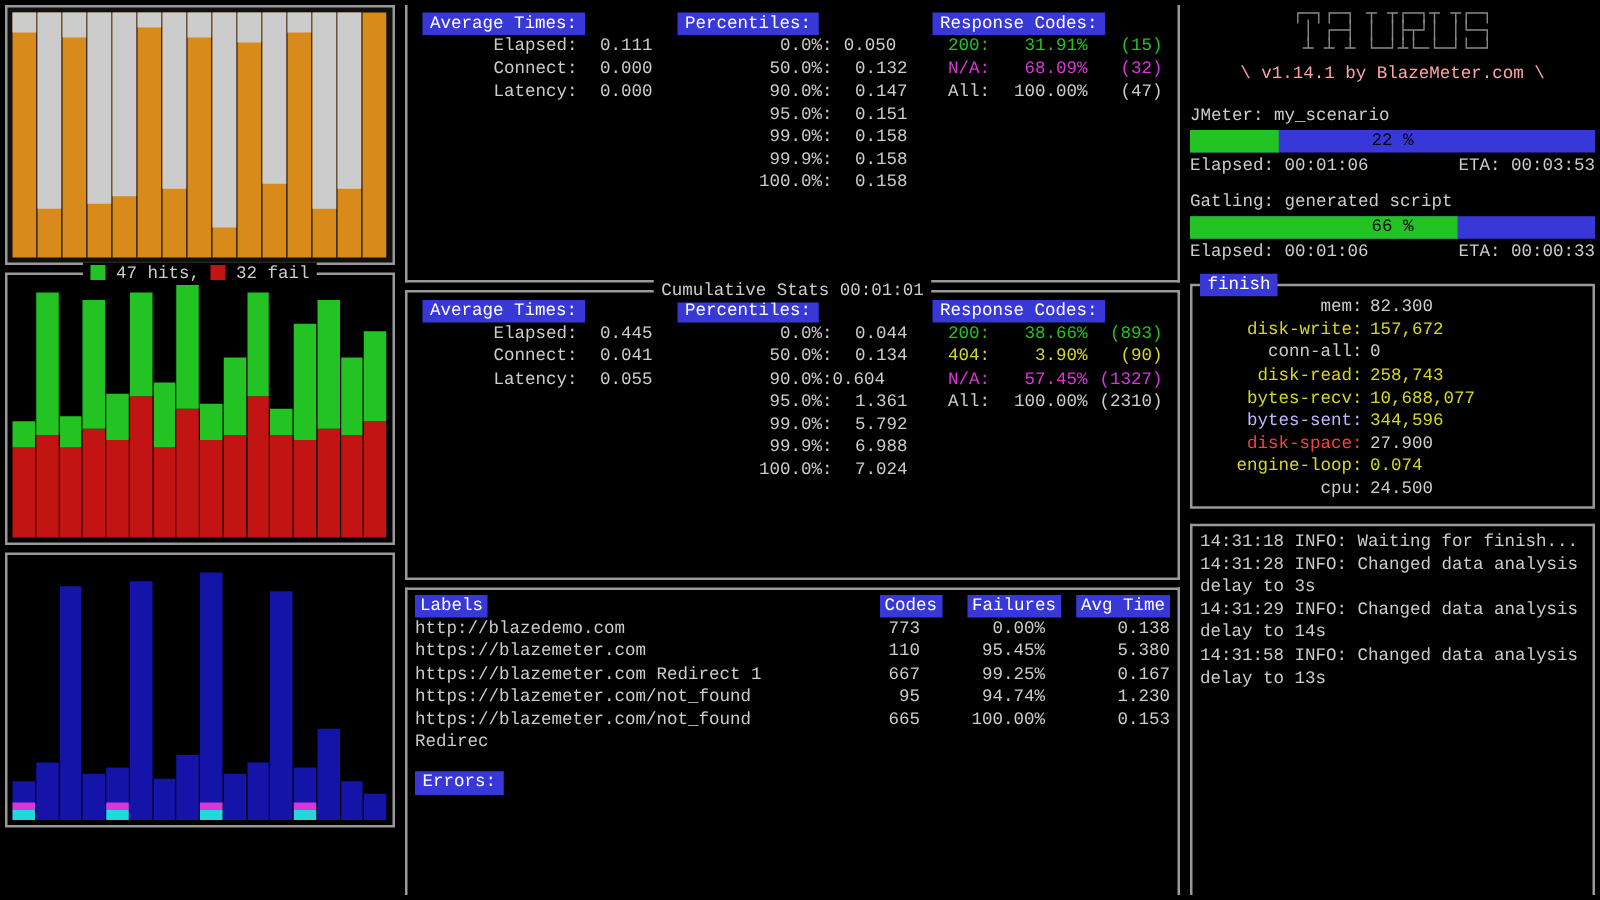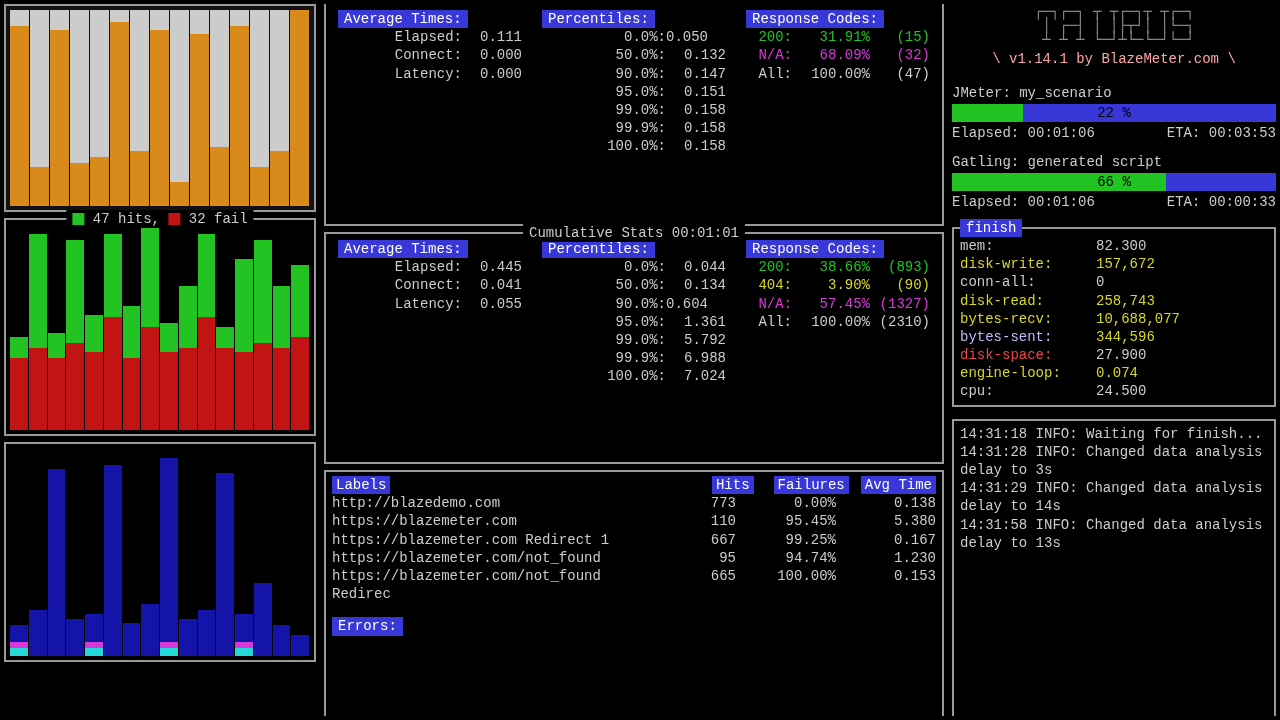--- a/index.html
+++ b/index.html
@@ -97,21 +97,21 @@
 
   .exec-block { margin-top:10px; }
   .exec-title { color:#ccc; white-space:pre;}
   .progbar { height:18px; background:#3838d8; position:relative; margin:2px 0;}
   .progbar .fill{ height:100%; background:#22c322;}
   .progbar .txt{ position:absolute; top:0; left:0; right:0; text-align:center; color:#000;}
   .exec-line{ display:flex; justify-content:space-between; white-space:pre;}
 
   .local-panel { border:2px solid #999; padding:4px 6px; margin-top:10px;}
   .metric { display:flex; white-space:pre; }
-  .metric .mk{ width:130px; text-align:left; color:#888;}
+  .metric .mk{ width:130px; text-align:right; color:#888;}
   .metric .mv{ flex:1; padding-left:6px;}
 
   .log-panel { border:2px solid #999; border-bottom:none; flex:1; padding:4px 6px; margin-top:6px;}
   .log-line { color:#ccc; }
 </style>
 </head>
 <body>
 
 <div class="main-grid">
 
@@ -282,21 +282,21 @@
           <span class="hdr">Average Times:</span>
           <div id="int-avg">
               <div class="kv"><span class="lab" style="flex:1">Elapsed:</span><span style="width:60px;text-align:right">0.111</span></div>
               <div class="kv"><span class="lab" style="flex:1">Connect:</span><span style="width:60px;text-align:right">0.000</span></div>
               <div class="kv"><span class="lab" style="flex:1">Latency:</span><span style="width:60px;text-align:right">0.000</span></div>
             </div>
         </div>
         <div class="stats-col">
           <span class="hdr">Percentiles:</span>
           <div id="int-pct">
-              <div class="kv"><span class="lab" style="flex:1">0.0%:</span><span style="width:60px;text-align:left">0.050</span></div>
+              <div class="kv"><span class="lab" style="flex:1">0.0%:</span><span style="width:60px;text-align:center">0.050</span></div>
               <div class="kv"><span class="lab" style="flex:1">50.0%:</span><span style="width:60px;text-align:right">0.132</span></div>
               <div class="kv"><span class="lab" style="flex:1">90.0%:</span><span style="width:60px;text-align:right">0.147</span></div>
               <div class="kv"><span class="lab" style="flex:1">95.0%:</span><span style="width:60px;text-align:right">0.151</span></div>
               <div class="kv"><span class="lab" style="flex:1">99.0%:</span><span style="width:60px;text-align:right">0.158</span></div>
               <div class="kv"><span class="lab" style="flex:1">99.9%:</span><span style="width:60px;text-align:right">0.158</span></div>
               <div class="kv"><span class="lab" style="flex:1">100.0%:</span><span style="width:60px;text-align:right">0.158</span></div>
             </div>
         </div>
         <div class="stats-col">
           <span class="hdr">Response Codes:</span>
@@ -341,21 +341,21 @@
               <div class="kv silver"><span style="width:46px;text-align:right">All:</span><span style="flex:1;text-align:right">100.00%</span><span style="width:60px;text-align:right">(2310)</span></div>
             </div>
         </div>
       </div>
     </div>
 
     <div class="labels-panel">
       <div class="th-row">
         <span class="th td-l" style="flex:0 0 auto;">Labels</span>
         <span class="td-l"></span>
-        <span class="th">Hits</span>
+        <span class="th">Codes</span>
         <span style="width:20px"></span>
         <span class="th">Failures</span>
         <span style="width:12px"></span>
         <span class="th">Avg Time</span>
       </div>
       <div id="label-rows">
           <div class="td-row">
             <span class="td-l">http://blazedemo.com</span>
             <span class="td-n">773</span>
             <span class="td-n2">0.00%</span>

